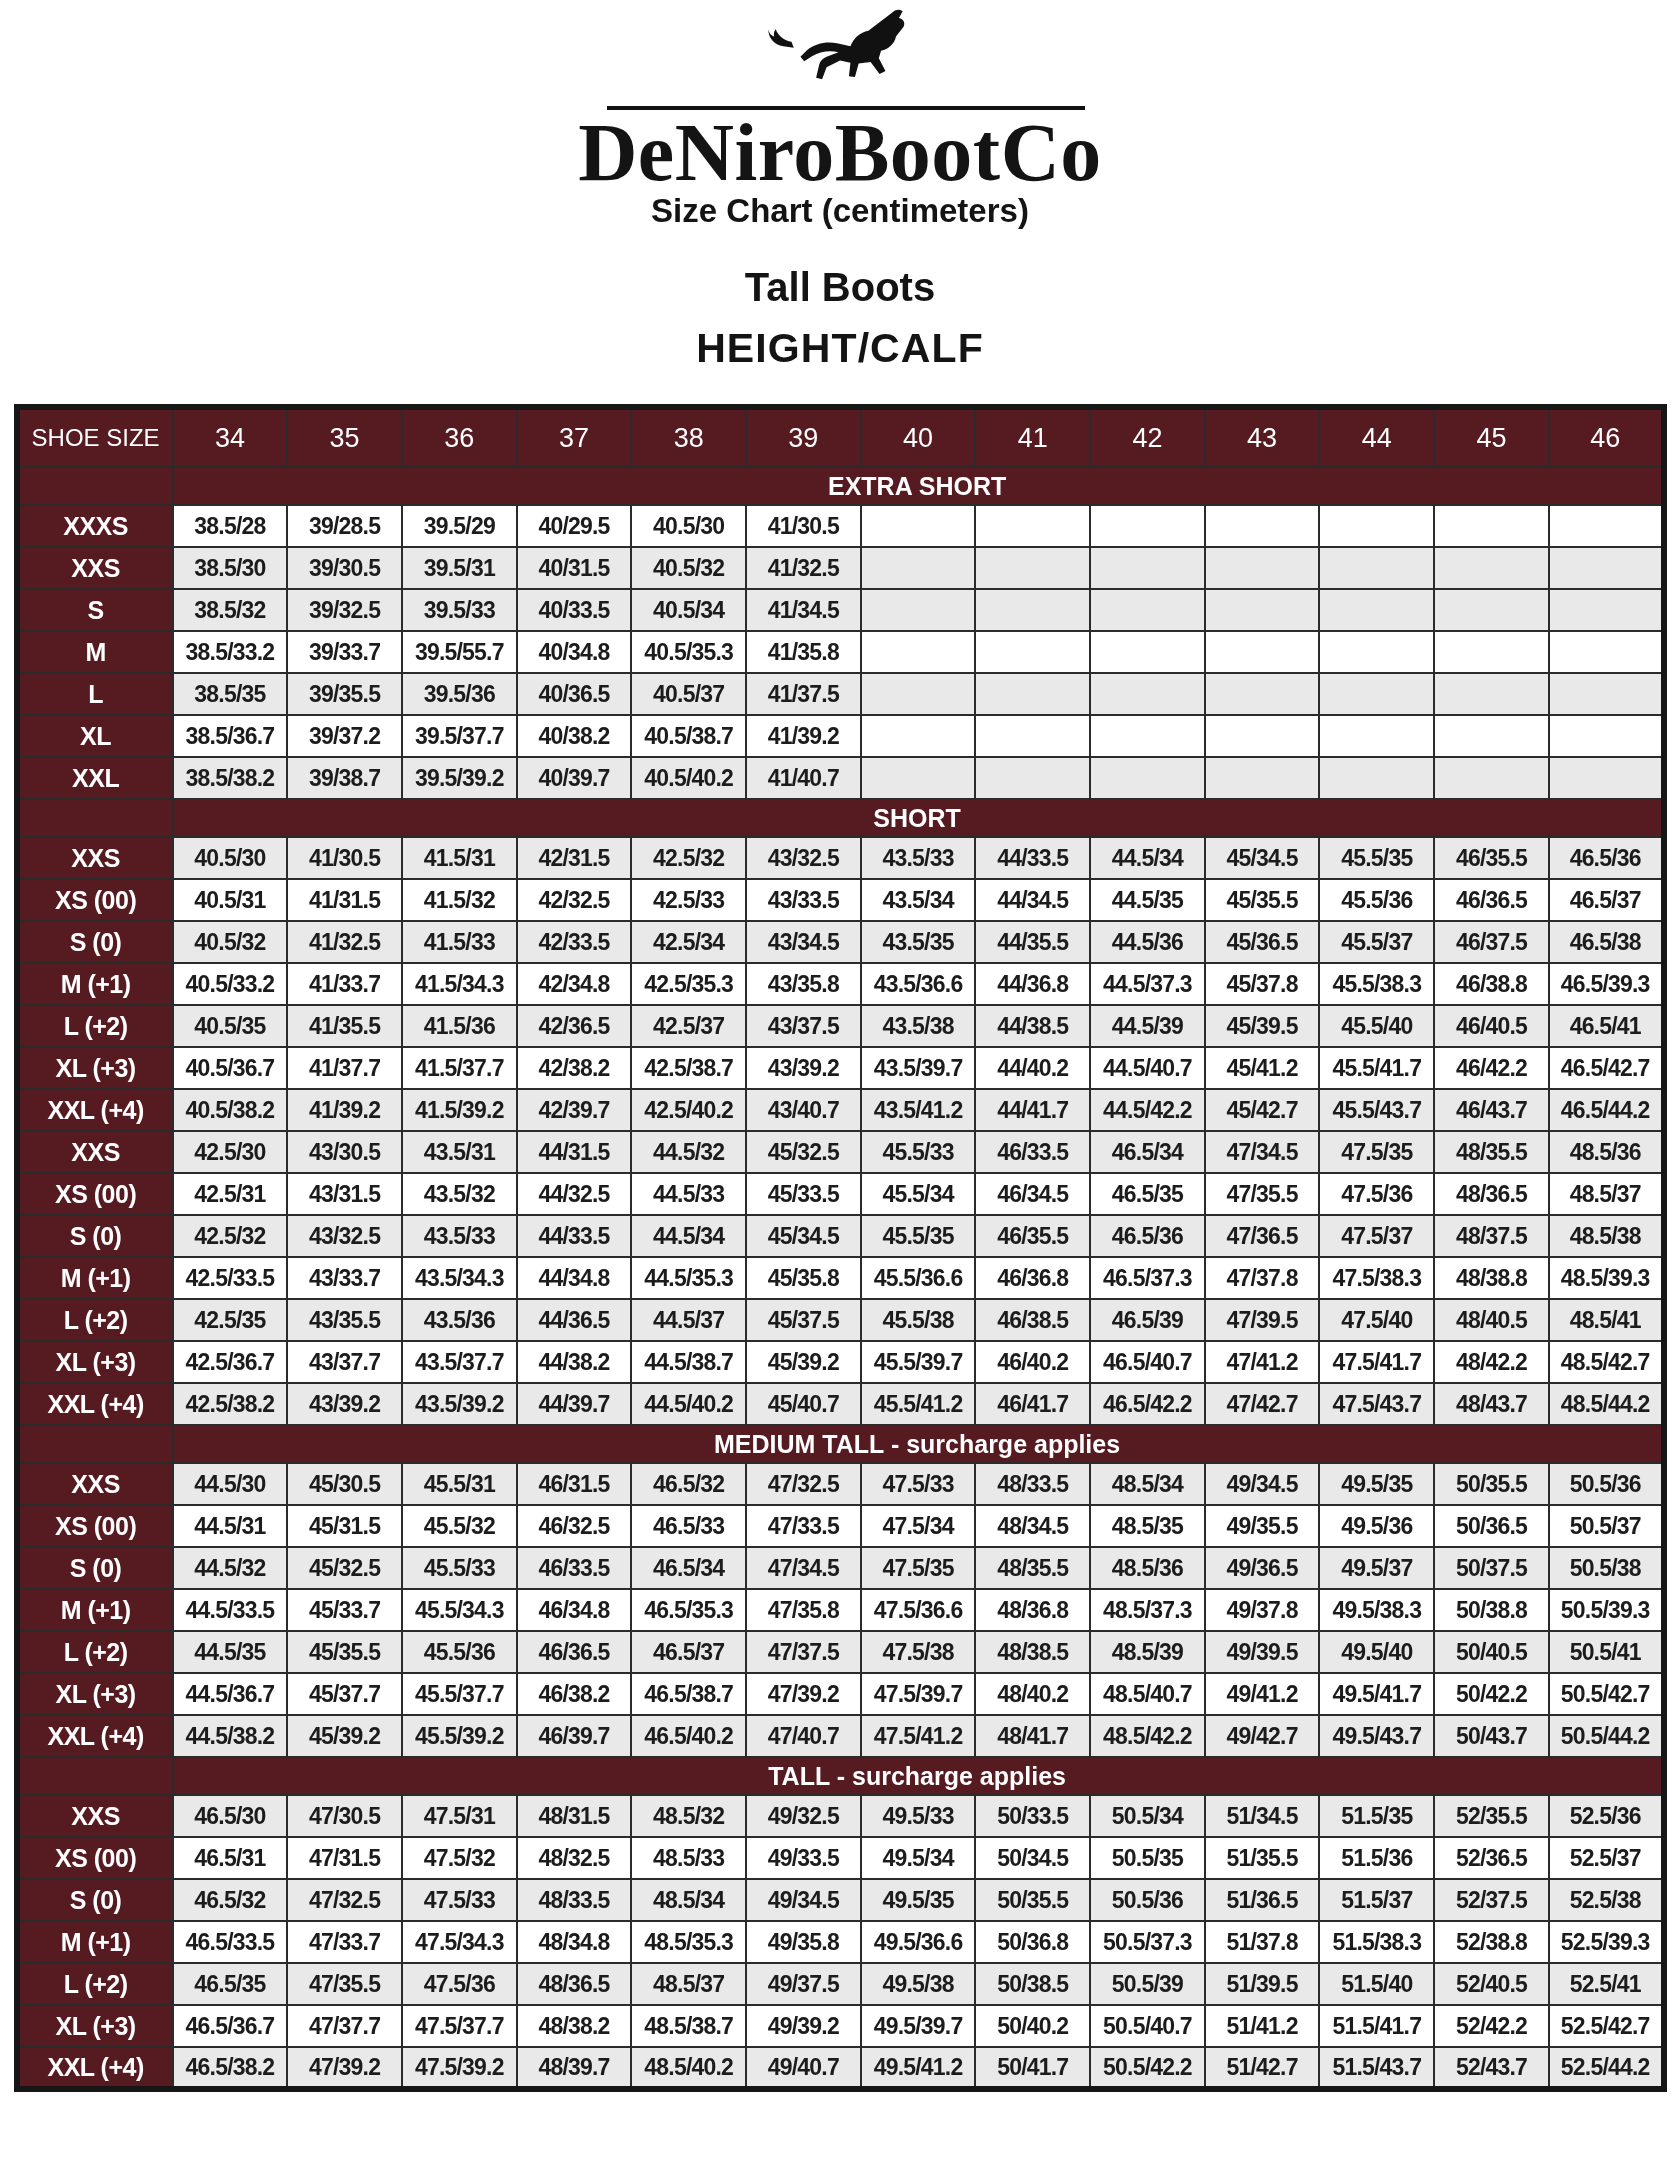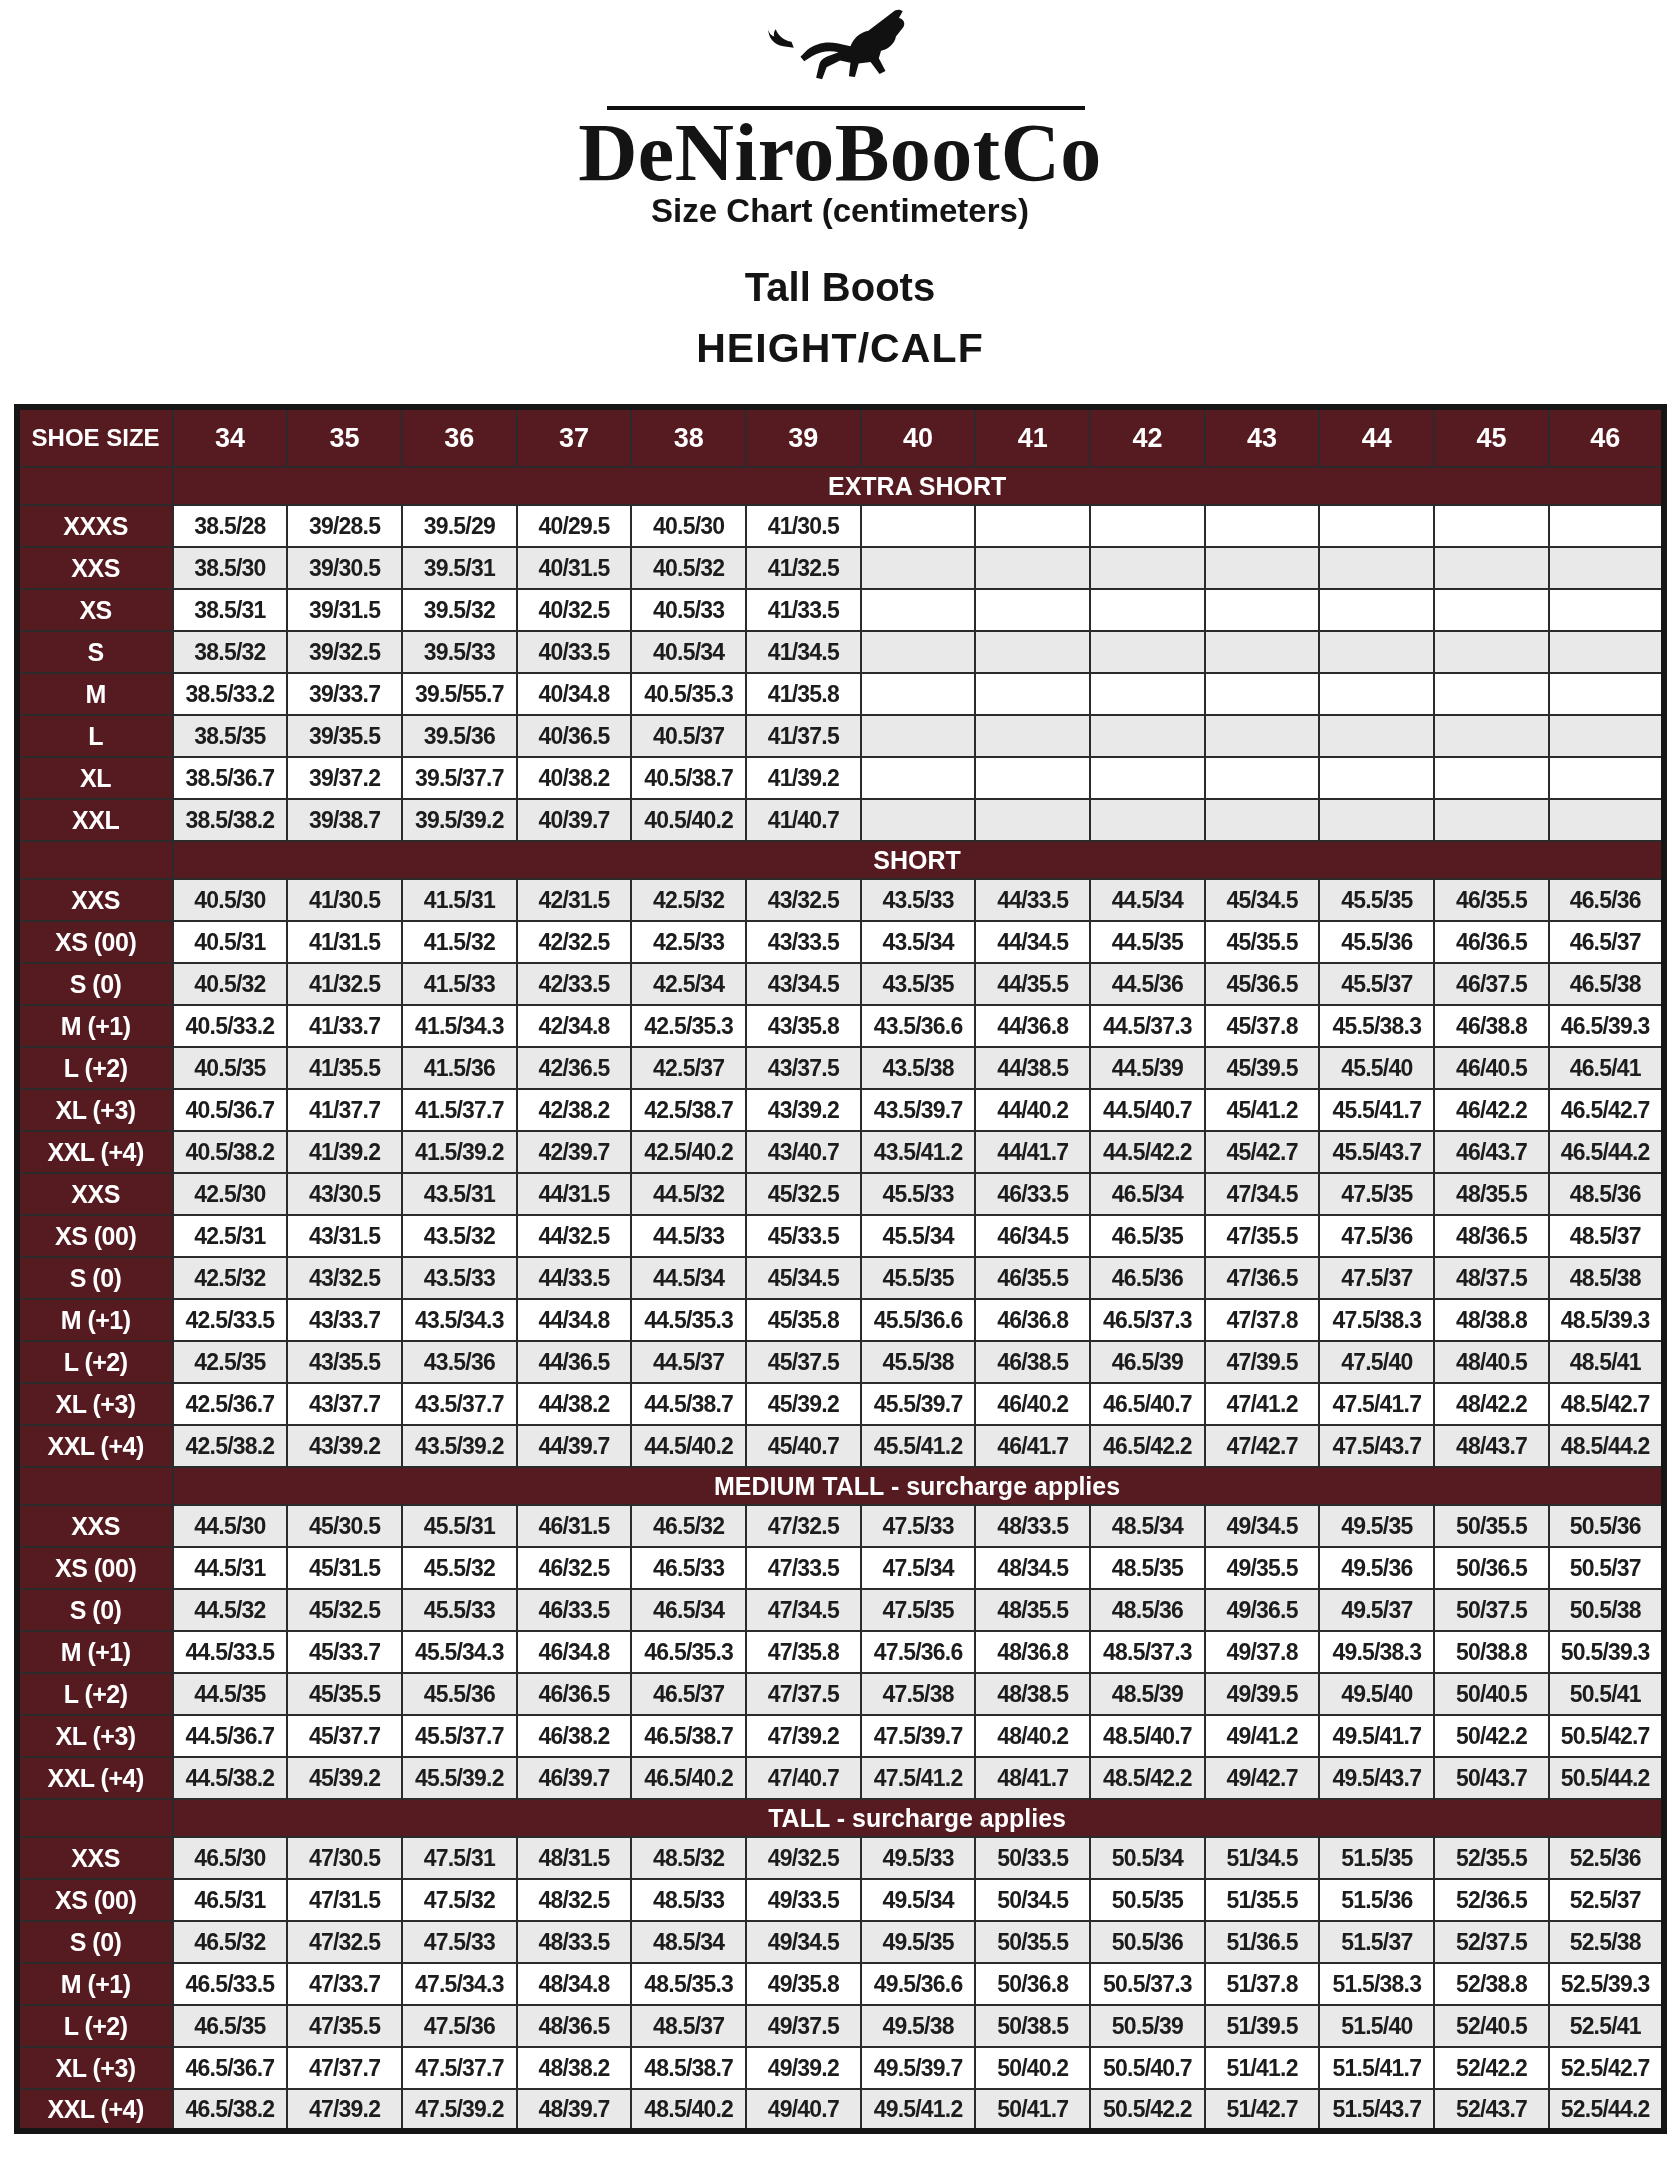--- a/index.html
+++ b/index.html
@@ -26,21 +26,21 @@
     letter-spacing:0.5px;color:#141414;text-align:center;
   }
   .brand-sub{position:absolute;top:192px;left:0;width:100%;font-weight:bold;font-size:33px;color:#141414;}
   .product-line{position:absolute;top:265px;left:0;width:100%;font-weight:bold;font-size:40px;color:#141414;}
   .measure{position:absolute;top:325px;left:0;width:100%;font-weight:bold;font-size:41px;letter-spacing:1.1px;color:#141414;}
 
   .table-wrap{position:absolute;top:404px;left:13.6px;width:1653px;}
   table{border-collapse:collapse;table-layout:fixed;width:100%;border:6px solid var(--outer);}
   th,td{border:2.7px solid var(--border);padding:0;text-align:center;vertical-align:middle;overflow:hidden;white-space:nowrap;}
   col.label-col{width:156px;}
-  .header-row th{height:60px;background:var(--maroon);color:var(--header-text);font-weight:bold;font-size:27px;}
+  .header-row th{height:60px;background:var(--maroon);color:var(--header-text);font-weight:normal;font-size:27px;}
   .header-row th.corner{font-size:24px;letter-spacing:0px;}
   th.label-cell{background:var(--maroon);color:var(--header-text);font-weight:bold;font-size:25px;letter-spacing:-0.5px;}
   td.banner{background:var(--maroon);color:var(--header-text);font-weight:bold;font-size:25px;height:38px;letter-spacing:0;margin-top:24px;}
   td.banner-spacer{background:var(--maroon);height:38px;}
   tr.data-row{height:42px;}
   tr.data-row td.data{font-weight:bold;font-size:23px;letter-spacing:-0.8px;color:var(--text);}
   tr.shade-gray td.data{background:var(--row-gray);}
   tr.shade-white td.data{background:var(--row-white);}
 </style>
 </head>
@@ -124,36 +124,20 @@
           <td class="data">40.5/32</td>
           <td class="data">41/32.5</td>
           <td class="data"></td>
           <td class="data"></td>
           <td class="data"></td>
           <td class="data"></td>
           <td class="data"></td>
           <td class="data"></td>
           <td class="data"></td>
         </tr>
-        <tr class="data-row shade-white">
-          <th class="label-cell">XS</th>
-          <td class="data">38.5/31</td>
-          <td class="data">39/31.5</td>
-          <td class="data">39.5/32</td>
-          <td class="data">40/32.5</td>
-          <td class="data">40.5/33</td>
-          <td class="data">41/33.5</td>
-          <td class="data"></td>
-          <td class="data"></td>
-          <td class="data"></td>
-          <td class="data"></td>
-          <td class="data"></td>
-          <td class="data"></td>
-          <td class="data"></td>
-        </tr>
         <tr class="data-row shade-gray">
           <th class="label-cell">S</th>
           <td class="data">38.5/32</td>
           <td class="data">39/32.5</td>
           <td class="data">39.5/33</td>
           <td class="data">40/33.5</td>
           <td class="data">40.5/34</td>
           <td class="data">41/34.5</td>
           <td class="data"></td>
           <td class="data"></td>

